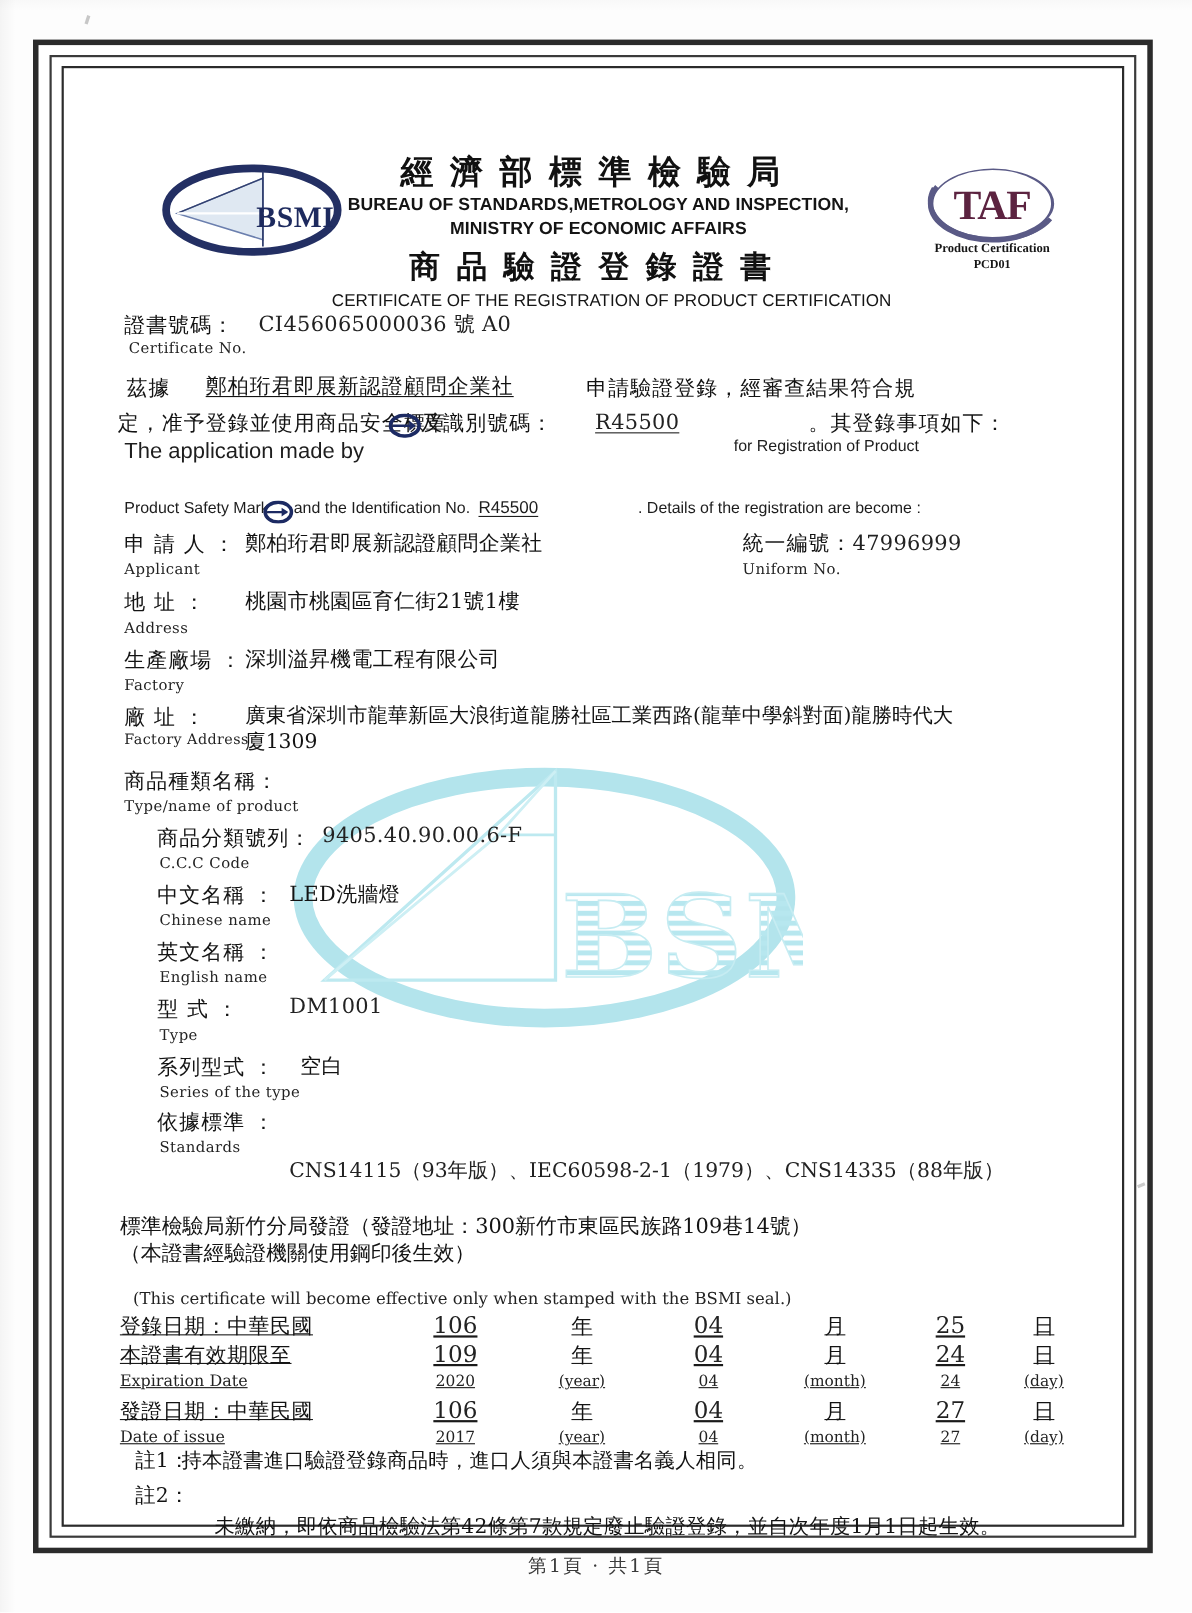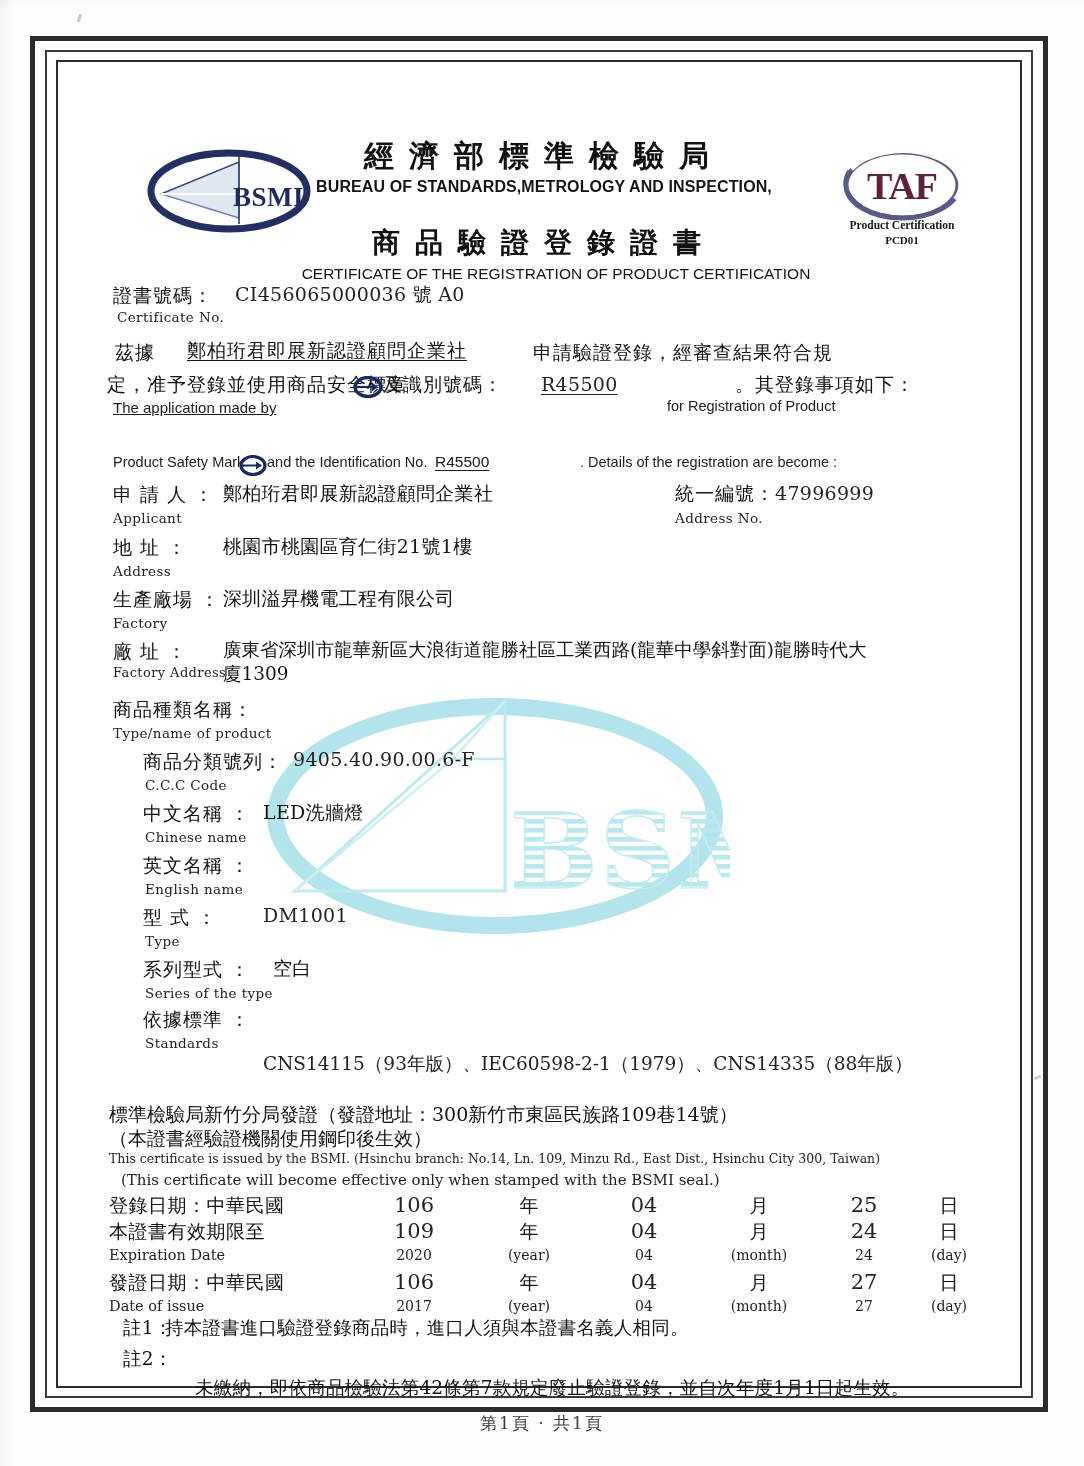--- a/index.html
+++ b/index.html
@@ -195,21 +195,21 @@
   #iss-1       { left: 74px;  top: 1061px; }
   #iss-2       { left: 74px;  top: 1085px; }
   #iss-en-1    { left: 74px;  top: 1110px; font-size: 12.5px; }
   #iss-en-2    { left: 86px;  top: 1130px; font-size: 15px; }
 
   
   #date-table {
     left: 74px; top: 1152px; width: 880px;
   }
   #date-table table { border-collapse: collapse; width: 880px; }
-  #date-table td { padding: 0; vertical-align: baseline; }
+  #date-table td { padding: 0; vertical-align: baseline; text-decoration: underline; }
   .d-zh-lbl { font-size: 19px; white-space: nowrap; letter-spacing: 0.5px;}
   .d-en-lbl { font-size: 14.5px; white-space: nowrap; }
   .d-zh-num { font-size: 21px; text-align: center; }
   .d-en-num { font-size: 14px; text-align: center; }
   .d-zh-unit{ font-size: 19px; text-align: center; }
   .d-en-unit{ font-size: 14px; text-align: center; }
   .row-zh td { height: 26px; }
   .row-en td { height: 25px; }
 
   
@@ -285,20 +285,21 @@
         <path d="M16 28 A56 33 0 0 1 119 60" fill="none" stroke="#ffffff" stroke-width="5"></path>
         <path d="M14 30 A58 35 0 0 0 120 58" fill="none" stroke="#5a5a86" stroke-width="4"></path>
         <text x="67" y="58" text-anchor="middle" font-family="Liberation Serif, serif" font-size="38" font-weight="700" fill="#5c2340" letter-spacing="-1">TAF</text>
         <text x="67" y="88" text-anchor="middle" font-family="Liberation Serif, serif" font-size="11.5" font-weight="700" fill="#161616">Product Certification</text>
         <text x="67" y="103" text-anchor="middle" font-family="Liberation Serif, serif" font-size="11" font-weight="700" fill="#161616">PCD01</text>
       </svg>
     </div>
 
     <div class="abs zh-title" id="org-zh">經濟部標準檢驗局</div>
     <div class="abs" id="org-en1">BUREAU OF STANDARDS,METROLOGY AND INSPECTION,</div>
+    <div class="abs" id="org-en2">MINISTRY OF ECONOMIC AFFAIRS</div>
     <div class="abs zh-title" id="doc-zh">商品驗證登錄證書</div>
     <div class="abs" id="doc-en">CERTIFICATE OF THE REGISTRATION OF PRODUCT CERTIFICATION</div>
 
     <div class="abs zh lbl-zh nowrap" id="certno-zh">證書號碼：</div>
     <div class="abs en val nowrap" id="certno-val">CI456065000036 號 A0</div>
     <div class="abs en lbl-en nowrap" id="certno-en">Certificate No.</div>
 
     <div class="abs zh lbl-zh nowrap" id="decl-zh-1">茲據</div>
     <div class="abs zh lbl-zh nowrap u" id="decl-name">鄭柏珩君即展新認證顧問企業社</div>
     <div class="abs zh lbl-zh nowrap" id="decl-zh-1b">申請驗證登錄，經審查結果符合規</div>
@@ -308,42 +309,42 @@
       <svg width="30" height="22" viewBox="0 0 30 22">
         <ellipse cx="15" cy="11" rx="13" ry="9.5" fill="none" stroke="#1c2a63" stroke-width="3.4"></ellipse>
         <path d="M4 11 L24 11" stroke="#1c2a63" stroke-width="2.2"></path>
         <path d="M19 6.5 L25 11 L19 15.5" fill="#1c2a63"></path>
       </svg>
     </div>
     <div class="abs zh lbl-zh nowrap" id="decl-zh-2b">及識別號碼：</div>
     <div class="abs en val nowrap u" id="decl-id-1">R45500</div>
     <div class="abs zh lbl-zh nowrap" id="decl-zh-2c">。其登錄事項如下：</div>
 
-    <div class="abs en-sans nowrap" id="decl-en-1" style="font-size:15px;text-decoration:underline;">The application made by</div>
+    <div class="abs en-sans nowrap" id="decl-en-1" style="font-size:20px;">The application made by</div>
     <div class="abs en-sans nowrap" id="decl-en-2" style="font-size:14.5px;">for Registration of Product</div>
     <div class="abs en-sans nowrap" id="decl-en-4a" style="font-size:14.5px;">Product Safety Mark</div>
     <div class="abs" id="mark-inline-2">
       <svg width="28" height="21" viewBox="0 0 28 21">
         <ellipse cx="14" cy="10.5" rx="12" ry="9" fill="none" stroke="#1c2a63" stroke-width="3.2"></ellipse>
         <path d="M4 10.5 L22 10.5" stroke="#1c2a63" stroke-width="2"></path>
         <path d="M17 6.5 L23 10.5 L17 14.5" fill="#1c2a63"></path>
       </svg>
     </div>
     <div class="abs en-sans nowrap" id="decl-en-4b" style="font-size:14.5px;">and the Identification No.</div>
     <div class="abs en-sans nowrap u" id="decl-id-2" style="font-size:15.5px;">R45500</div>
     <div class="abs en-sans nowrap" id="decl-en-4c" style="font-size:14.5px;">. Details of the registration are become :</div>
 
     <div class="abs zh lbl-zh nowrap" id="ap-lbl">申  請  人  ：</div>
     <div class="abs zh val nowrap" id="ap-val">鄭柏珩君即展新認證顧問企業社</div>
     <div class="abs en lbl-en nowrap" id="ap-en">Applicant</div>
 
     <div class="abs zh lbl-zh nowrap" id="uni-lbl">
       <span>統一編號：</span><span class="en val">47996999</span>
     </div>
-    <div class="abs en lbl-en nowrap" id="uni-en">Address No.</div>
+    <div class="abs en lbl-en nowrap" id="uni-en">Uniform No.</div>
 
     <div class="abs zh lbl-zh nowrap" id="ad-lbl">地      址  ：</div>
     <div class="abs zh val nowrap" id="ad-val">桃園市桃園區育仁街21號1樓</div>
     <div class="abs en lbl-en nowrap" id="ad-en">Address</div>
 
     <div class="abs zh lbl-zh nowrap" id="fa-lbl">生產廠場  ：</div>
     <div class="abs zh val nowrap" id="fa-val">深圳溢昇機電工程有限公司</div>
     <div class="abs en lbl-en nowrap" id="fa-en">Factory</div>
 
     <div class="abs zh lbl-zh nowrap" id="fad-lbl">廠      址  ：</div>
@@ -373,21 +374,20 @@
     <div class="abs zh lbl-zh nowrap" id="se-lbl">系列型式  ：</div>
     <div class="abs zh val nowrap" id="se-val">空白</div>
     <div class="abs en lbl-en nowrap" id="se-en">Series of the type</div>
 
     <div class="abs zh lbl-zh nowrap" id="st-lbl">依據標準  ：</div>
     <div class="abs en nowrap" id="st-val" style="font-size:18.5px;">CNS14115（93年版）、IEC60598-2-1（1979）、CNS14335（88年版）</div>
     <div class="abs en lbl-en nowrap" id="st-en">Standards</div>
 
     <div class="abs zh nowrap" id="iss-1" style="font-size:19px;">標準檢驗局新竹分局發證（發證地址：300新竹市東區民族路109巷14號）</div>
     <div class="abs zh nowrap" id="iss-2" style="font-size:19px;">（本證書經驗證機關使用鋼印後生效）</div>
-    <div class="abs en nowrap" id="iss-en-1">This certificate is issued by the BSMI. (Hsinchu branch: No.14, Ln. 109, Minzu Rd., East Dist., Hsinchu City 300, Taiwan)</div>
     <div class="abs en nowrap" id="iss-en-2">(This certificate will become effective only when stamped with the BSMI seal.)</div>
 
     <div class="abs" id="date-table">
       <table>
         <tbody>
 
           <tr class="row-zh">
             <td style="width:250px;"><span class="zh d-zh-lbl">登錄日期：中華民國</span></td>
             <td style="width:110px;">
                 <div class="en d-zh-num">106</div>

